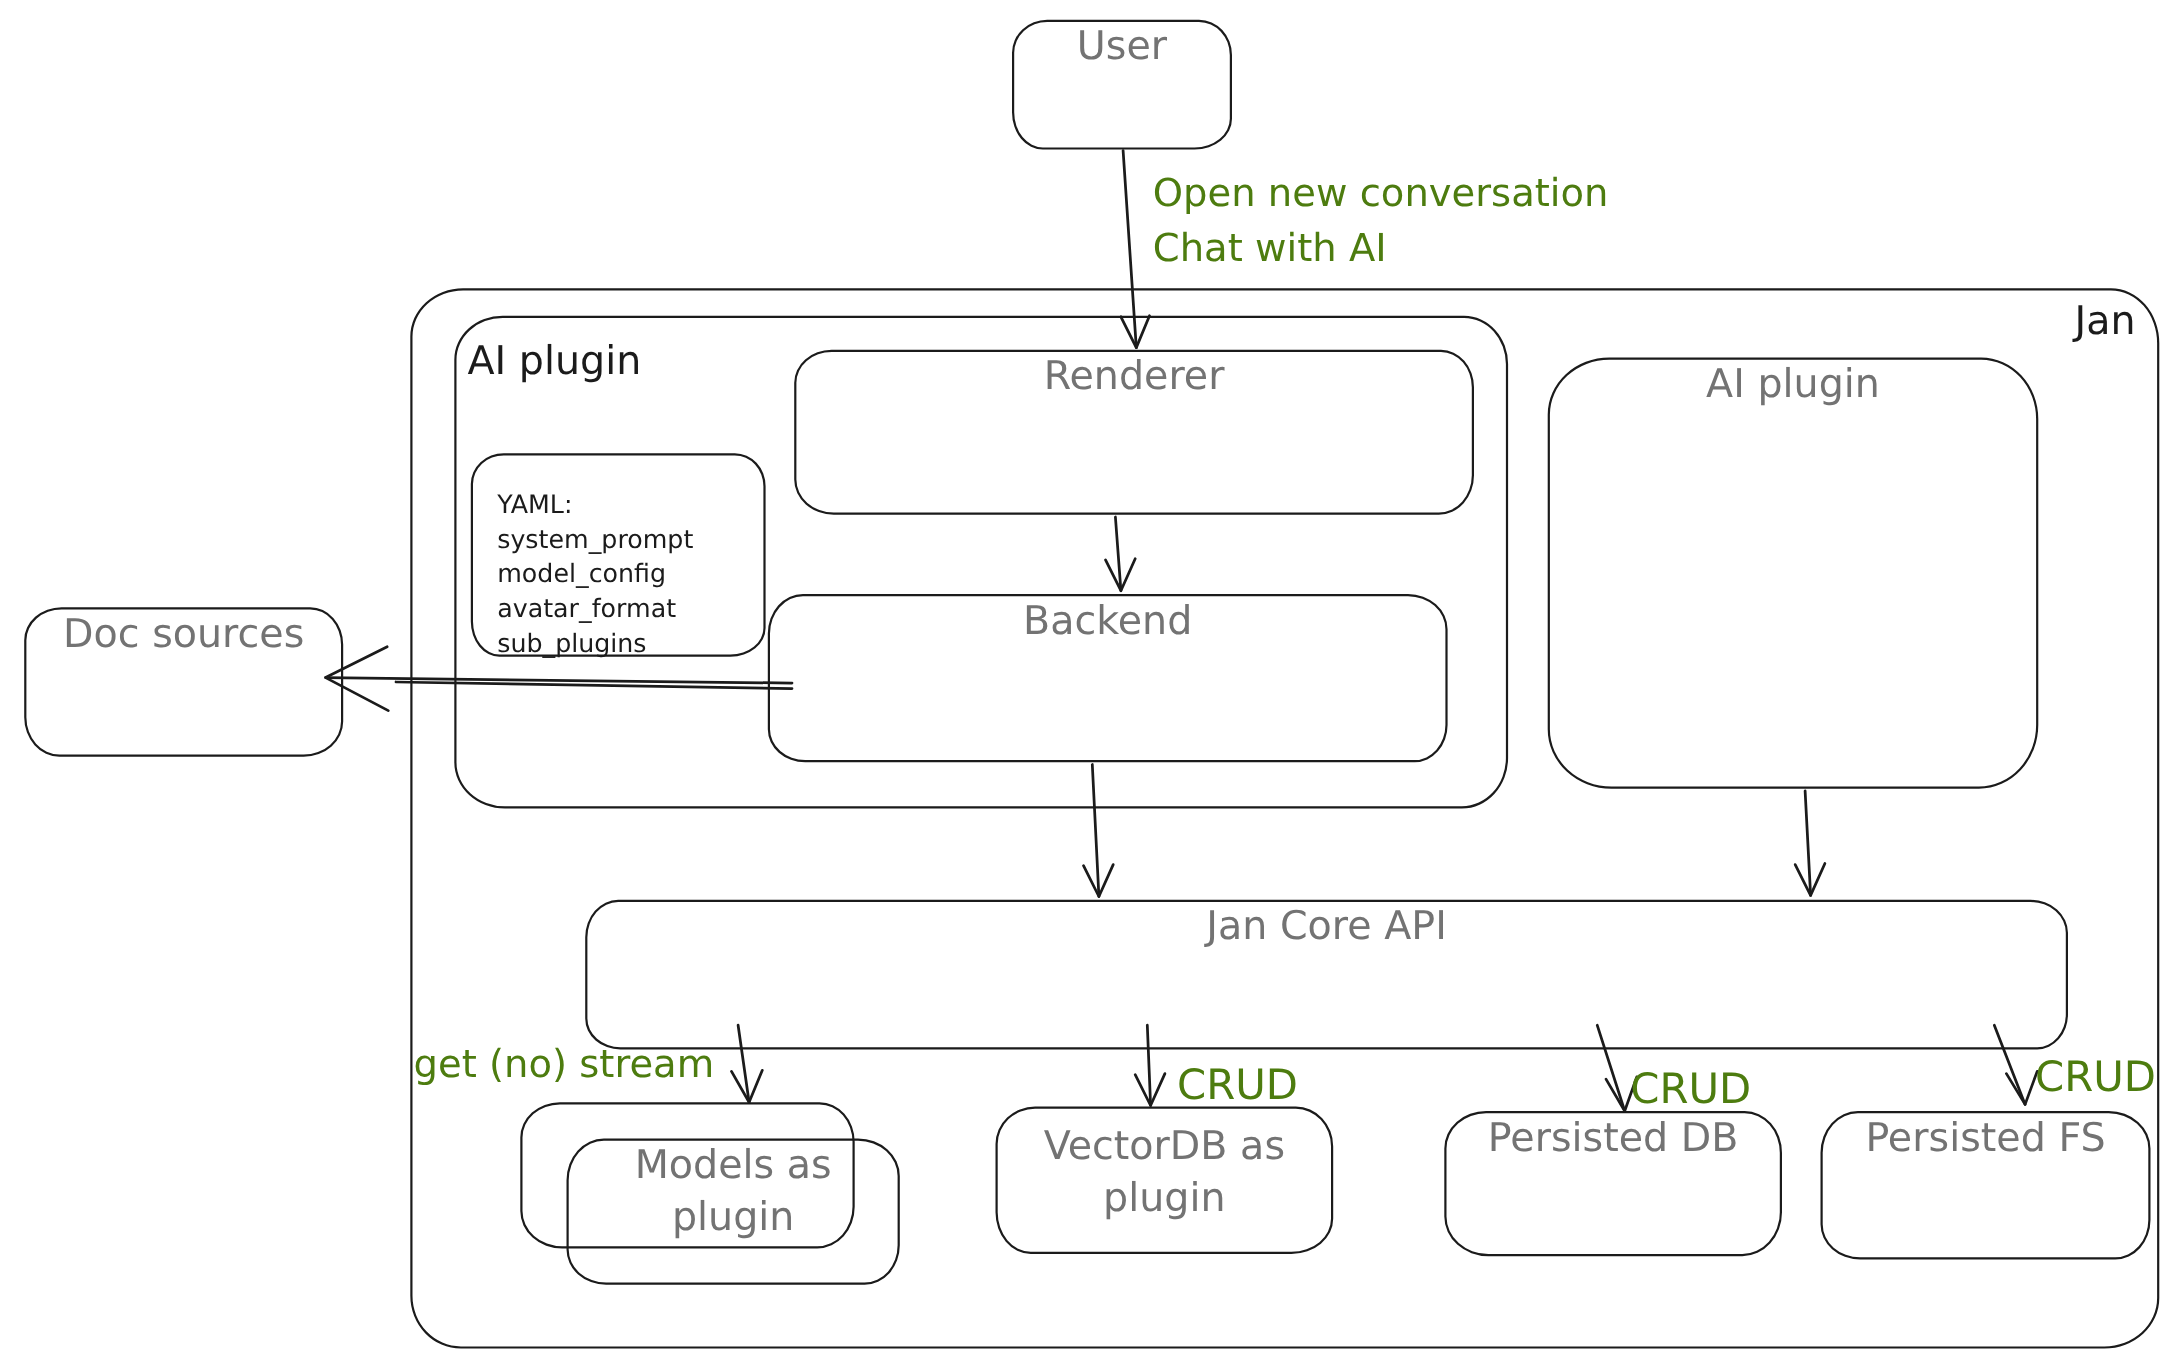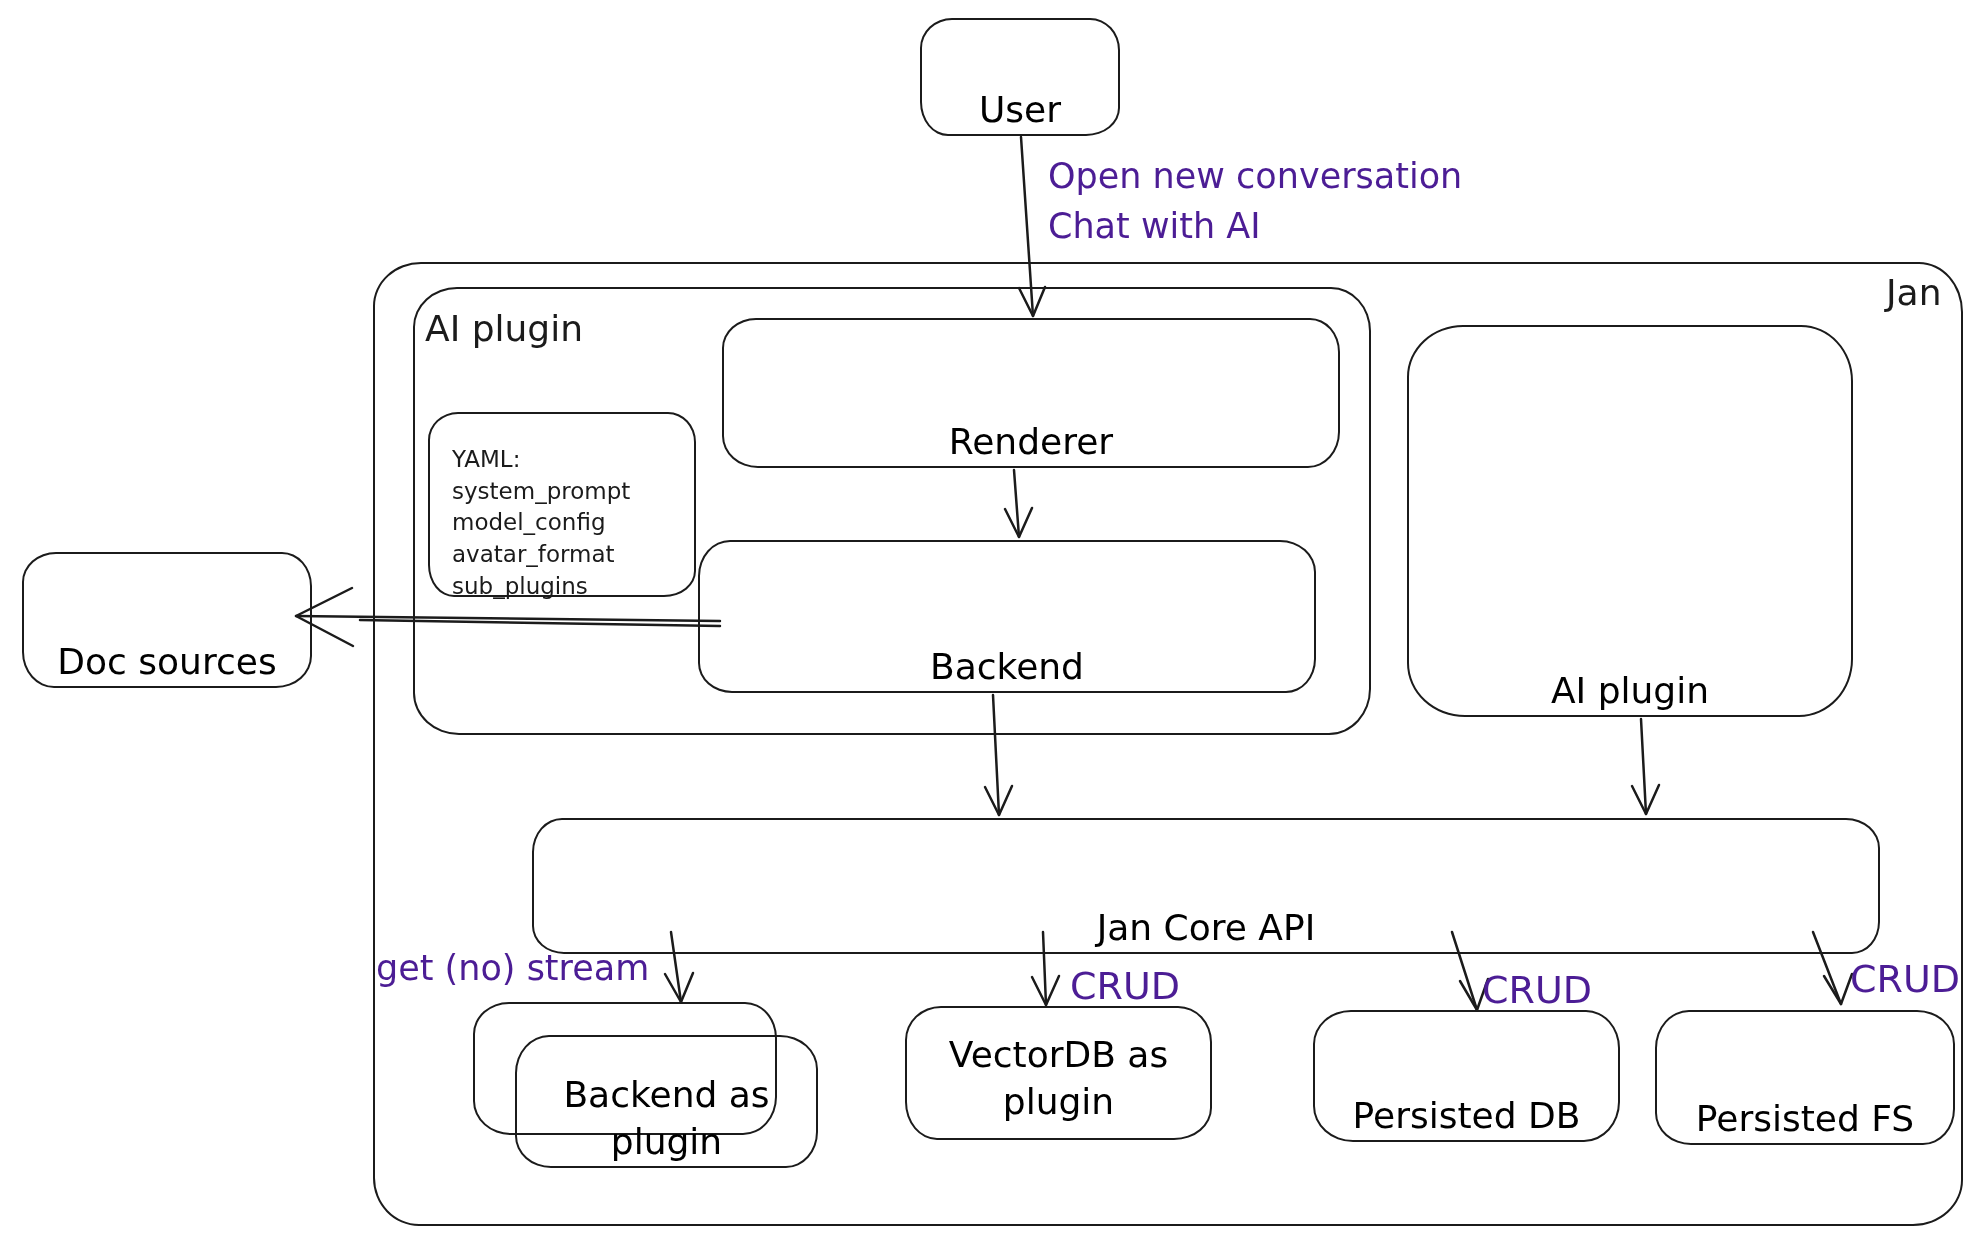--- a/index.html
+++ b/index.html
@@ -14,26 +14,26 @@
     width: 1981px;
     height: 1246px;
     background: #ffffff;
     overflow: hidden;
   }
   .box {
     position: absolute;
     border: 2.5px solid #1b1b1b;
     background: transparent;
     display: flex;
-    align-items: flex-end;
+    align-items: flex-start;
     justify-content: center;
     text-align: center;
     font-size: 36px;
     line-height: 1.3;
-    color: #000000;
+    color: #737373;
     box-sizing: border-box;
   }
   .container-label {
     position: absolute;
     font-size: 36px;
     color: #1b1b1b;
     white-space: nowrap;
   }
   .note {
     position: absolute;
@@ -43,21 +43,21 @@
     font-size: 23px;
     line-height: 1.38;
     text-align: left;
     background: transparent;
   }
   .note div { white-space: nowrap; }
   .edge-label {
     position: absolute;
     font-size: 35px;
     line-height: 1.42;
-    color: #4c1d95;
+    color: #4d7c0f;
     white-space: nowrap;
   }
   .crud { font-size: 38px; }
   svg.arrows {
     position: absolute;
     left: 0;
     top: 0;
     pointer-events: none;
   }
 </style>
@@ -95,21 +95,21 @@
   <div class="box" style="left:22px; top:552px; width:290px; height:136px; border-radius:34px 30px 36px 32px / 30px 34px 32px 36px;">
     <span>Doc sources</span>
   </div>
 
   <div class="box" style="left:532px; top:818px; width:1348px; height:136px; border-radius:30px 34px 28px 32px / 34px 30px 32px 28px;">
     <span>Jan Core API</span>
   </div>
 
   <div class="box" style="left:473px; top:1002px; width:304px; height:133px; border-radius:36px 32px 34px 38px / 32px 36px 38px 34px;"></div>
   <div class="box" style="left:515px; top:1035px; width:303px; height:133px; padding:0 40px; border-radius:34px 38px 32px 36px / 38px 34px 36px 32px;">
-    <span>Backend as plugin</span>
+    <span>Models as plugin</span>
   </div>
 
   <div class="box" style="left:905px; top:1006px; width:307px; height:134px; padding:12px 28px; border-radius:36px 34px 38px 32px / 34px 36px 32px 38px;">
     <span>VectorDB as plugin</span>
   </div>
 
   <div class="box" style="left:1313px; top:1010px; width:307px; height:132px; border-radius:38px 34px 36px 40px / 34px 38px 40px 36px;">
     <span>Persisted DB</span>
   </div>
 

